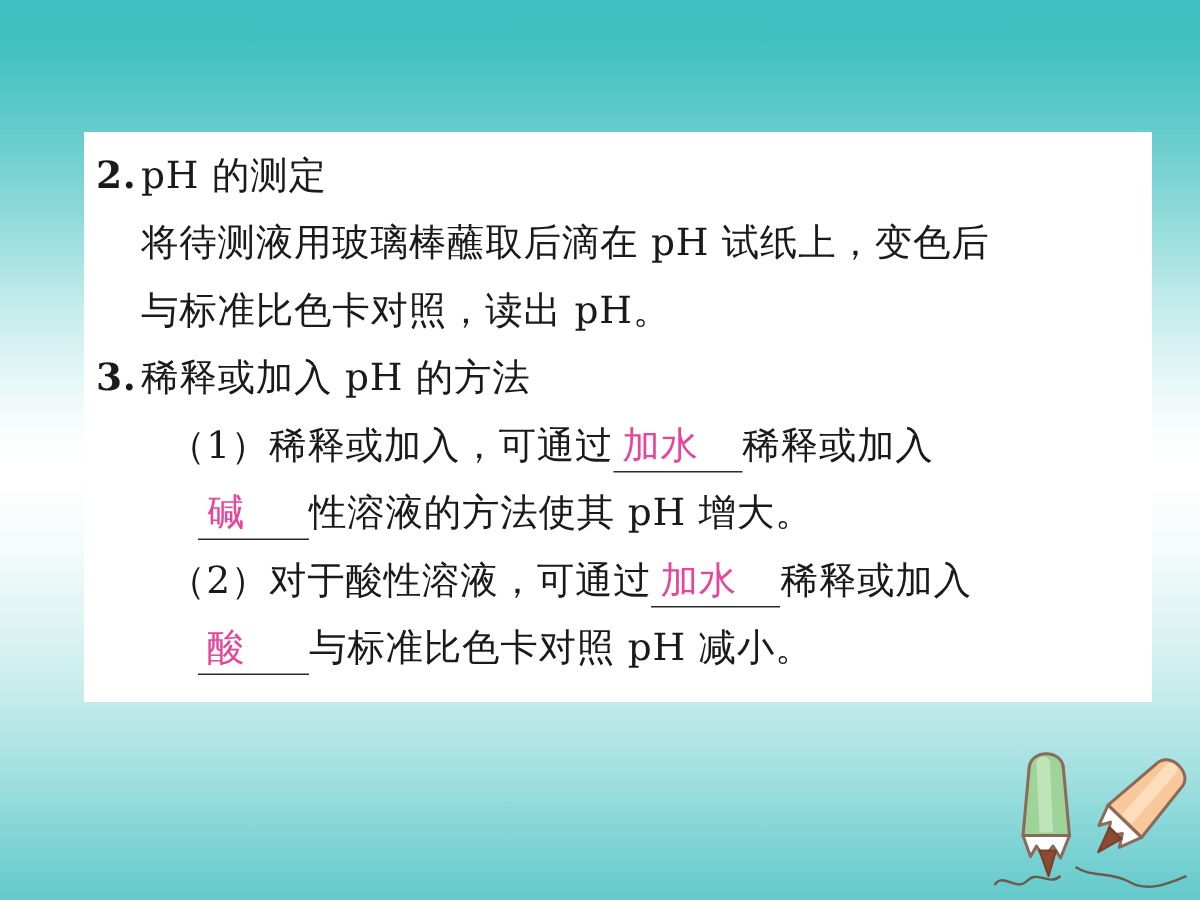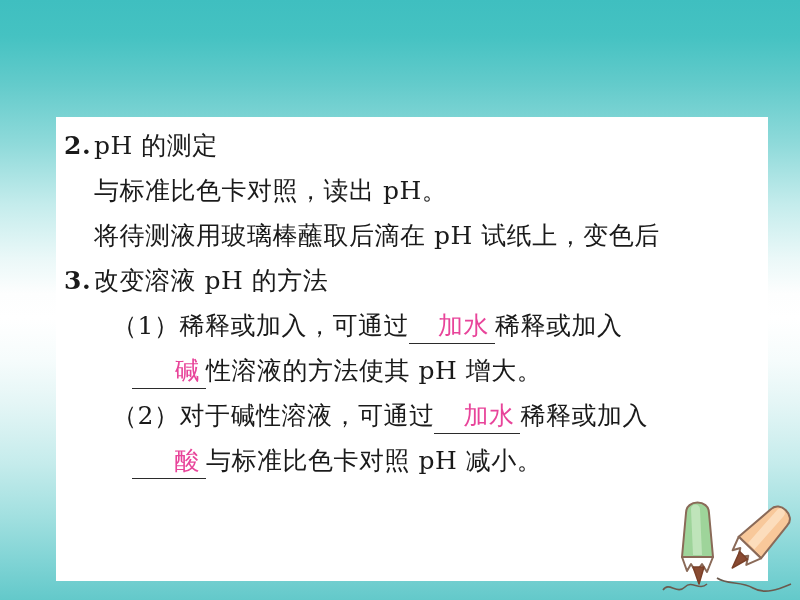--- a/index.html
+++ b/index.html
@@ -35,23 +35,22 @@
         #63c9ca 100%);
     overflow: hidden;
   }
 
   
   .content-card {
     position: absolute;
     left: 56px;
     top: 88px;
     width: 712px;
-    height: 464px;
+    height: 380px;
     background: #ffffff;
-    margin-top: 29px;
   }
 
   .body-text {
     position: absolute;
     left: 8px;
     top: 6px;
     right: 8px;
     color: #1a1a1a;
   }
 
@@ -73,21 +72,21 @@
 
   .indent-1 { padding-left: 30px; }
   .indent-2 { padding-left: 48px; }
   .indent-3 { padding-left: 68px; }
 
   
   .blank {
     display: inline-block;
     color: #e8449a;
     border-bottom: 1.6px solid #2b2b2b;
-    text-align: right;
+    text-align: left;
     padding: 0 6px;
     line-height: 34px;
     vertical-align: baseline;
   }
   .blank.w-wide { min-width: 74px; }
   .blank.w-narrow { min-width: 62px; }
 
   
   .pencils {
     position: absolute;
@@ -104,41 +103,41 @@
 <div class="slide">
 
   <div class="content-card">
     <div class="body-text">
 
       <div class="line">
         <span class="num">2.</span><span>pH 的测定</span>
       </div>
 
       <div class="line indent-1">
+        <span>将待测液用玻璃棒蘸取后滴在 pH 试纸上，变色后</span>
+      </div>
+
+      <div class="line indent-1">
         <span>与标准比色卡对照，读出 pH。</span>
       </div>
 
-      <div class="line indent-1">
-        <span>将待测液用玻璃棒蘸取后滴在 pH 试纸上，变色后</span>
-      </div>
-
       <div class="line">
-        <span class="num">3.</span><span>改变溶液 pH 的方法</span>
+        <span class="num">3.</span><span>稀释或加入 pH 的方法</span>
       </div>
 
       <div class="line indent-2">
         <span>（1）</span><span>稀释或加入，可通过</span><span class="blank w-wide">加水</span><span>稀释或加入</span>
       </div>
 
       <div class="line indent-3">
         <span class="blank w-narrow">碱</span><span>性溶液的方法使其 pH 增大。</span>
       </div>
 
       <div class="line indent-2">
-        <span>（2）</span><span>对于碱性溶液，可通过</span><span class="blank w-wide">加水</span><span>稀释或加入</span>
+        <span>（2）</span><span>对于酸性溶液，可通过</span><span class="blank w-wide">加水</span><span>稀释或加入</span>
       </div>
 
       <div class="line indent-3">
         <span class="blank w-narrow">酸</span><span>与标准比色卡对照 pH 减小。</span>
       </div>
 
     </div>
   </div>
 
   <div class="pencils">

